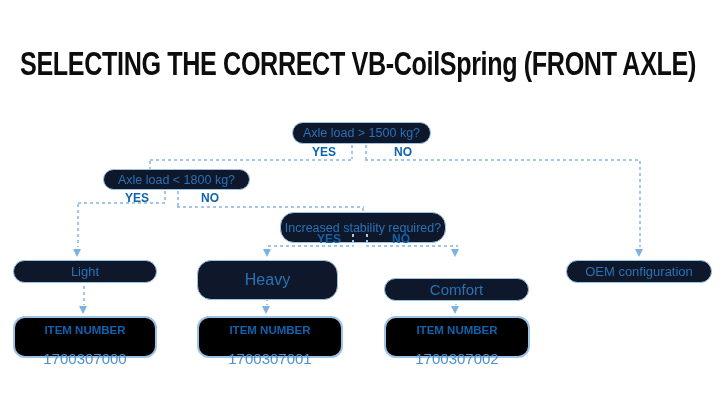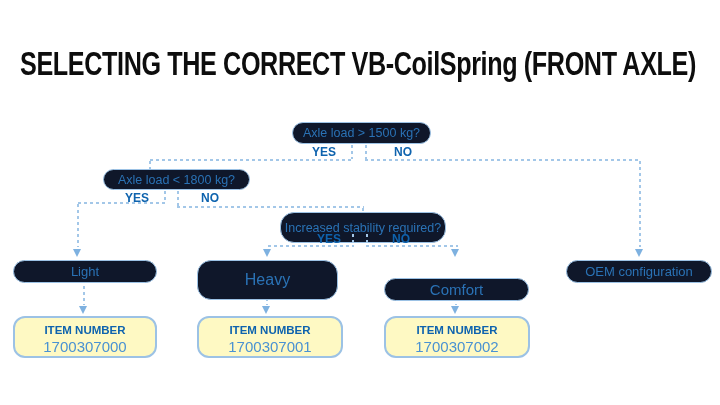--- a/index.html
+++ b/index.html
@@ -90,27 +90,27 @@
   .a-comfort{left:451px;top:249px;}
   .a-oem    {left:635px;top:249px;}
   .a-i1{left:79px; top:306px;}
   .a-i2{left:262px;top:306px;}
   .a-i3{left:451px;top:306px;}
 
   
   .card{
     position:absolute;top:316px;height:42px;
     border:2px solid var(--border);border-radius:12px;
-    background:#fef9c3;text-align:center;padding-top:5px;
+    background:#000000;text-align:center;padding-top:5px;
   }
   .c1{left:13px;width:144px;}
   .c2{left:197px;width:146px;}
   .c3{left:384px;width:146px;}
   .card-heading{font-size:11.5px;font-weight:bold;color:var(--accent-dark);line-height:14px;}
-  .card-number{font-size:15px;color:var(--accent-light);line-height:18px;margin-top:1px;}
+  .card-number{font-size:15px;color:var(--accent-light);line-height:18px;margin-top:13px;}
 </style>
 </head>
 <body>
 
 <div class="stage">
 
   <div class="title">SELECTING THE CORRECT VB-CoilSpring (FRONT AXLE)</div>
 
   <div class="pill q1">Axle load &gt; 1500 kg?</div>
   <div class="blabel y1">YES</div>

